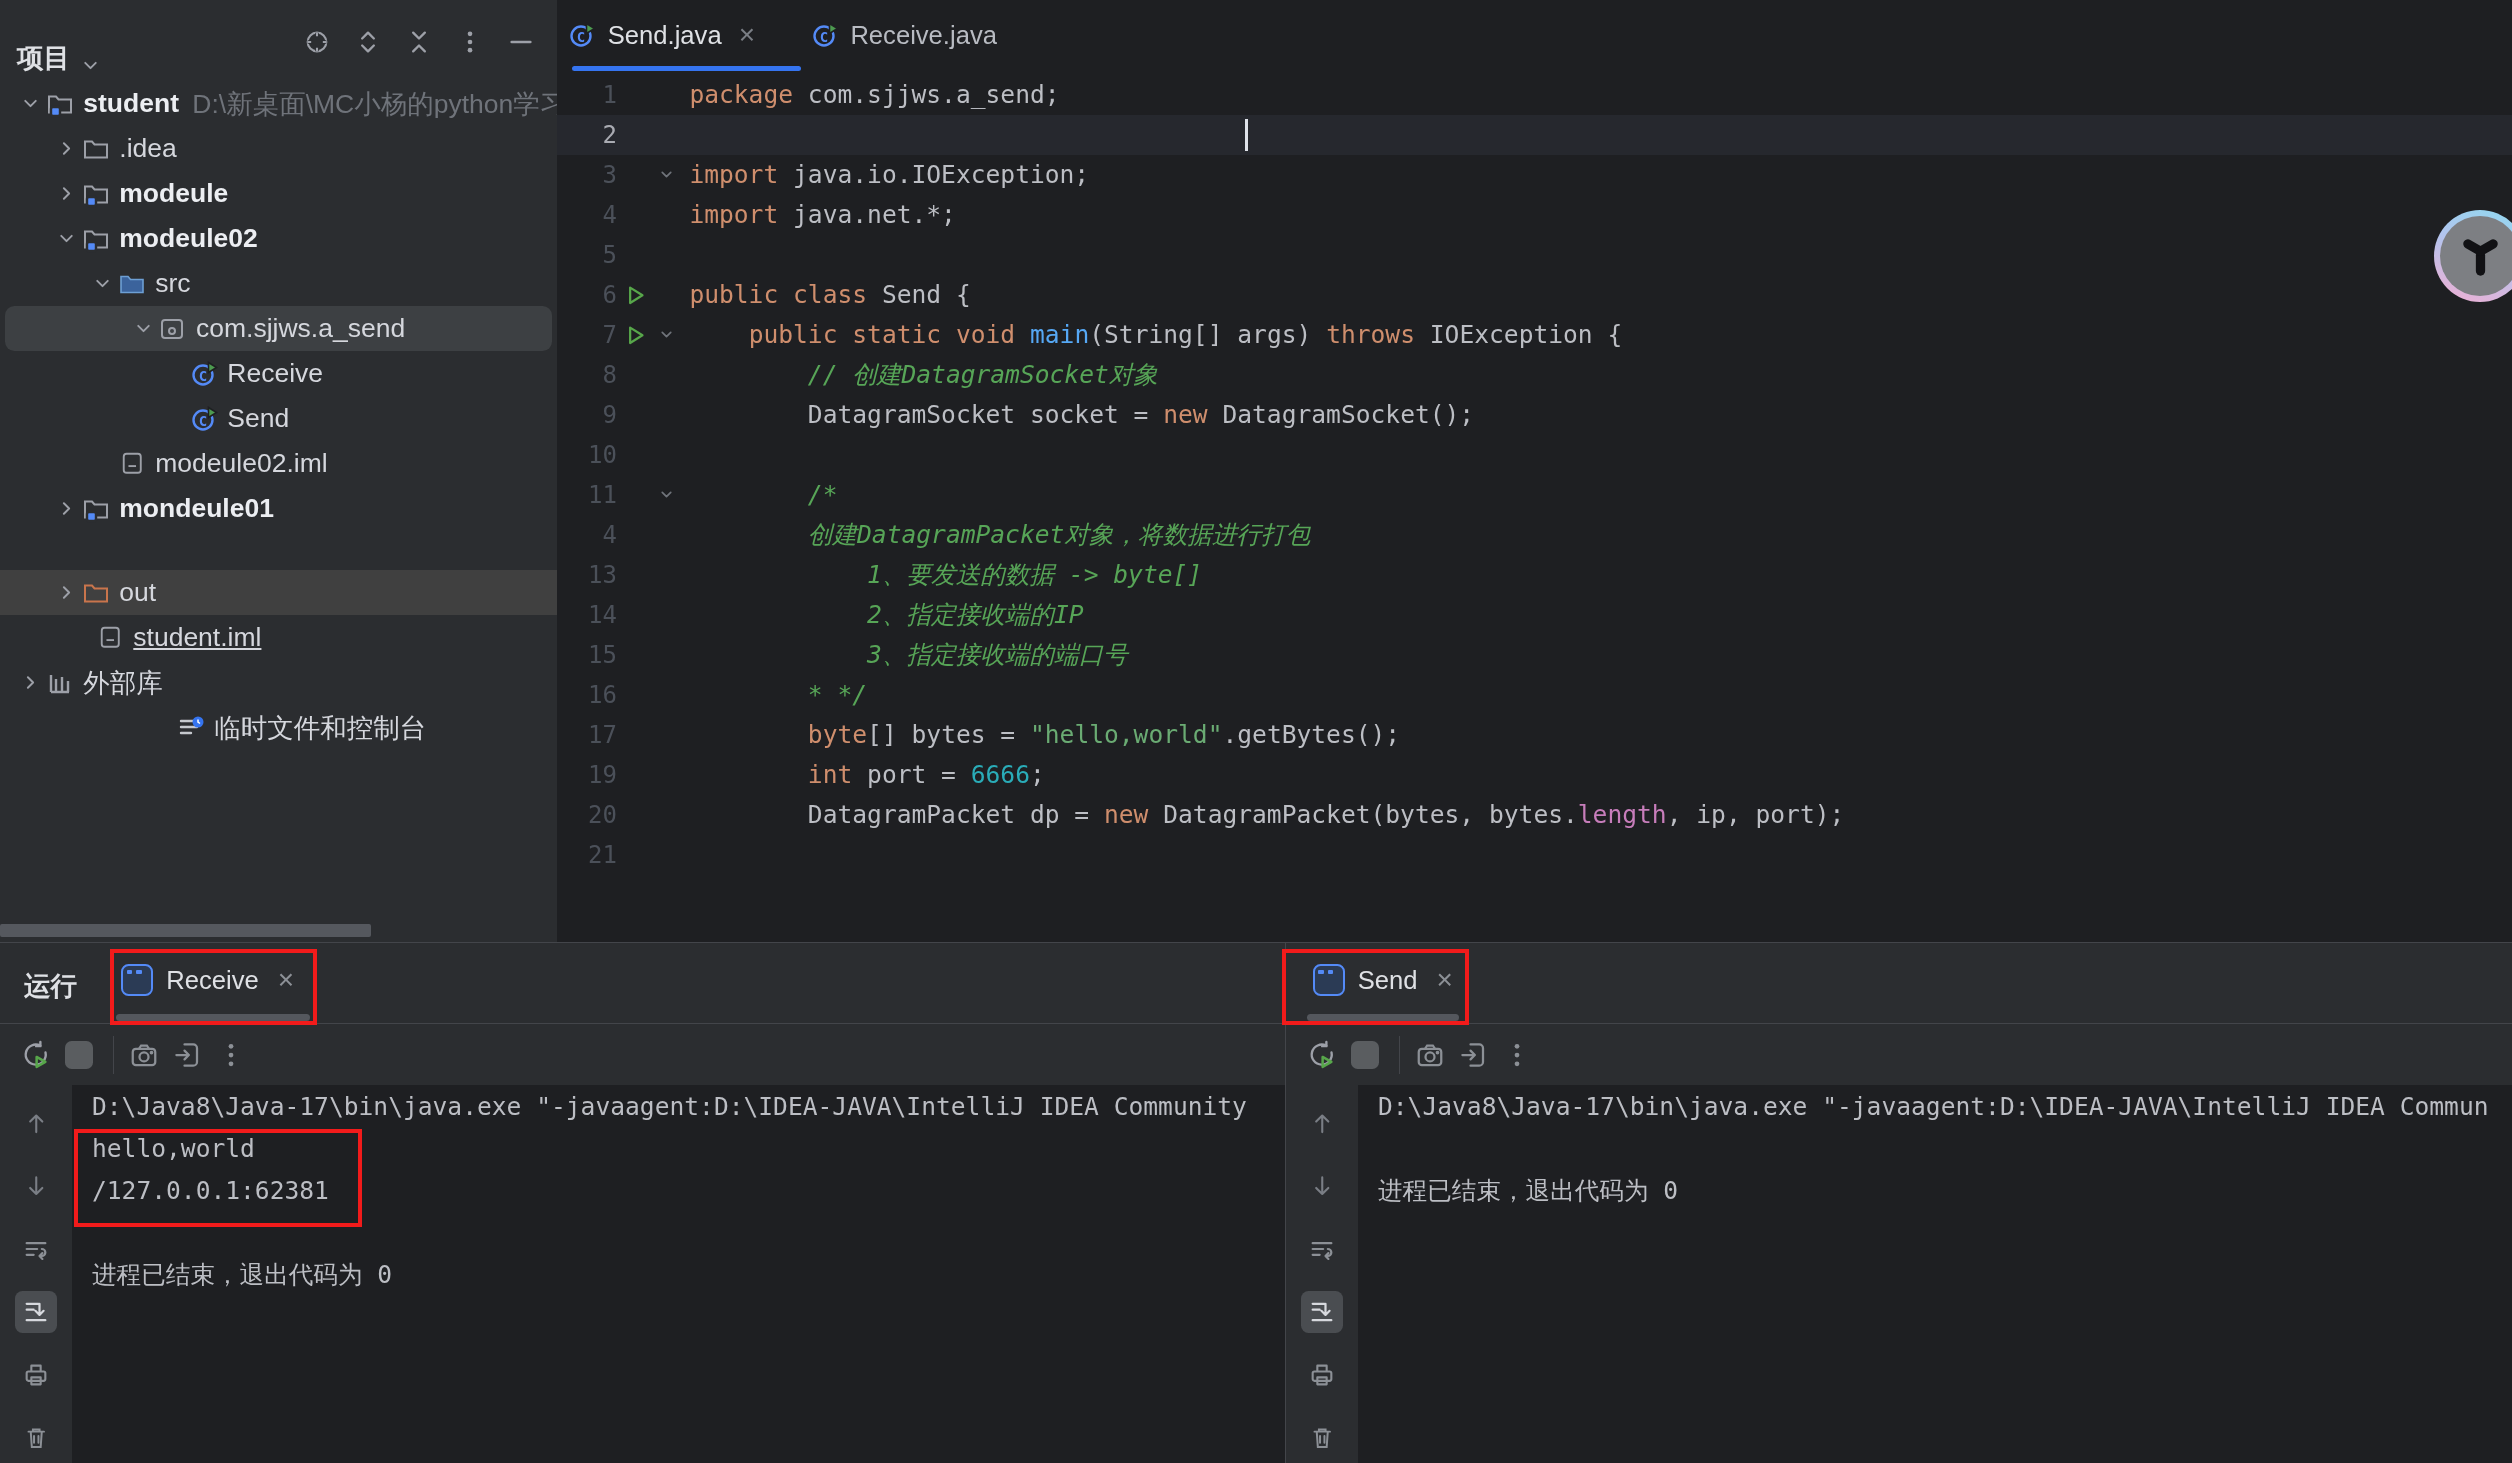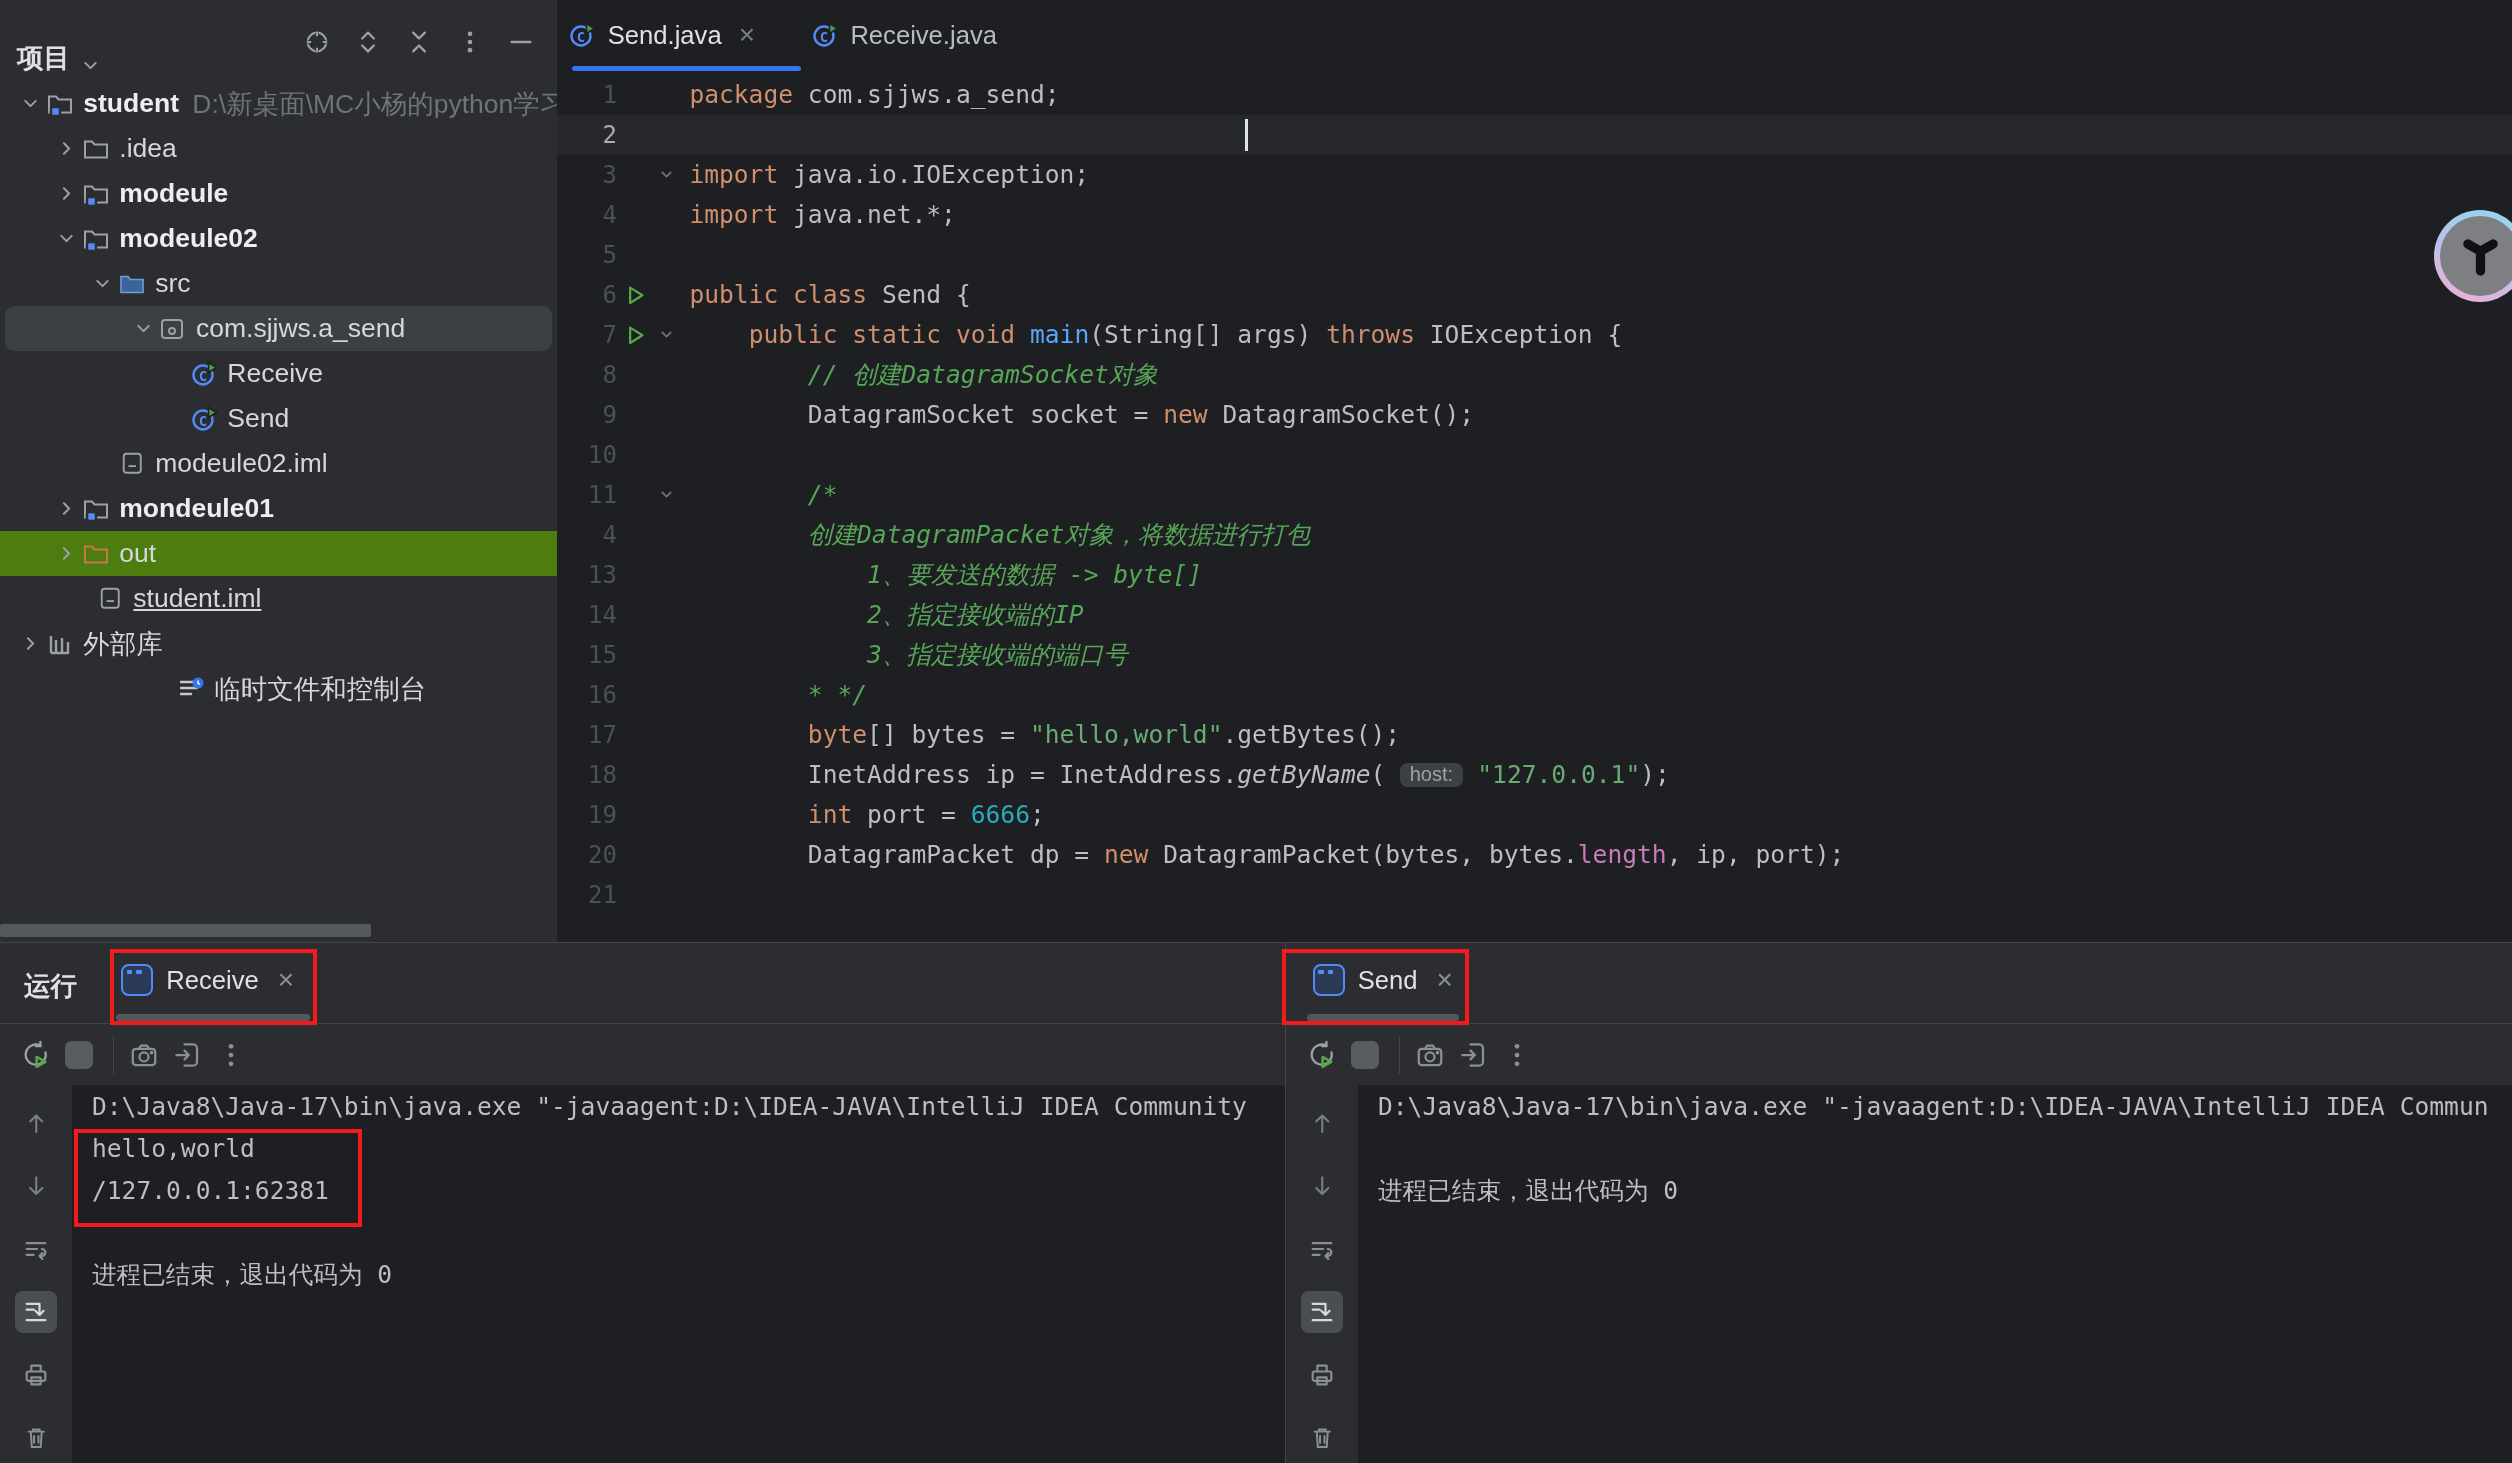--- a/index.html
+++ b/index.html
@@ -15,21 +15,21 @@
   .pp-actions{position:absolute;right:21px;top:19px;display:flex;gap:21px;align-items:center;}
   .icon-btn{width:30px;height:30px;display:flex;align-items:center;justify-content:center;border-radius:5.7px;}
   .tree{position:absolute;left:0;top:81px;width:100%;}
   .trow{height:45px;display:flex;align-items:center;font-size:26.5px;color:#d5d7dd;white-space:nowrap;overflow:hidden;}
   .trow .tchev{width:23px;height:23px;flex:0 0 23px;margin-right:3.8px;display:flex;align-items:center;justify-content:center;}
   .trow .ticon{width:28px;height:28px;flex:0 0 28px;margin-right:9.5px;display:flex;align-items:center;justify-content:center;}
   .trow .tlabel{flex:0 0 auto;}
   .trow.b .tlabel{font-weight:700;color:#eceef2;}
   .trow .tpath{color:#6f737a;margin-left:13.3px;overflow:hidden;flex:0 1 auto;}
   .trow.selected{background:#3d4043;border-radius:9.5px;margin:0 4.7px;}
-  .trow.excluded{background:#4d7c0f;}
+  .trow.excluded{background:#404040;margin-top:39px;}
   .pp-hscroll{position:absolute;left:0;top:924px;width:371px;height:13.3px;background:#55585e;border-radius:1.9px;}
 
   
   .tabbar{position:absolute;left:557px;top:0;width:1955px;height:71px;background:#1e1f22;border-bottom:0.9px solid #2d2f33;}
   .etab{position:absolute;top:0;height:70px;display:flex;align-items:center;font-size:25.6px;color:#b8bbc2;}
   .etab .eticon{width:28px;height:28px;margin-right:11.4px;}
   .etab.active{color:#dfe1e5;}
   .etab .eclose{margin-left:17px;color:#7a7e85;font-size:28px;line-height:28px;}
   .etab-underline{position:absolute;left:3.8px;top:66px;height:4.7px;background:#3574f0;border-radius:2.8px;}
 
@@ -451,26 +451,20 @@
           <span class="lfold"></span>
           <pre class="lcode"><span class="tk-pl">        </span><span class="tk-cmt">* */</span></pre>
         </div>
         <div class="cline">
           <span class="lnum">17</span>
           <span class="lrun"></span>
           <span class="lfold"></span>
           <pre class="lcode"><span class="tk-pl">        </span><span class="tk-kw">byte</span><span class="tk-pl">[] bytes = </span><span class="tk-str">"hello,world"</span><span class="tk-pl">.getBytes();</span></pre>
         </div>
         <div class="cline">
-          <span class="lnum">18</span>
-          <span class="lrun"></span>
-          <span class="lfold"></span>
-          <pre class="lcode"><span class="tk-pl">        InetAddress ip = InetAddress.</span><span class="tk-sm">getByName</span><span class="tk-pl">( </span><span class="tk-inlay">host:</span><span class="tk-pl"> </span><span class="tk-str">"127.0.0.1"</span><span class="tk-pl">);</span></pre>
-        </div>
-        <div class="cline">
           <span class="lnum">19</span>
           <span class="lrun"></span>
           <span class="lfold"></span>
           <pre class="lcode"><span class="tk-pl">        </span><span class="tk-kw">int</span><span class="tk-pl"> port = </span><span class="tk-num">6666</span><span class="tk-pl">;</span></pre>
         </div>
         <div class="cline">
           <span class="lnum">20</span>
           <span class="lrun"></span>
           <span class="lfold"></span>
           <pre class="lcode"><span class="tk-pl">        DatagramPacket dp = </span><span class="tk-kw">new</span><span class="tk-pl"> DatagramPacket(bytes, bytes.</span><span class="tk-fld">length</span><span class="tk-pl">, ip, port);</span></pre>

